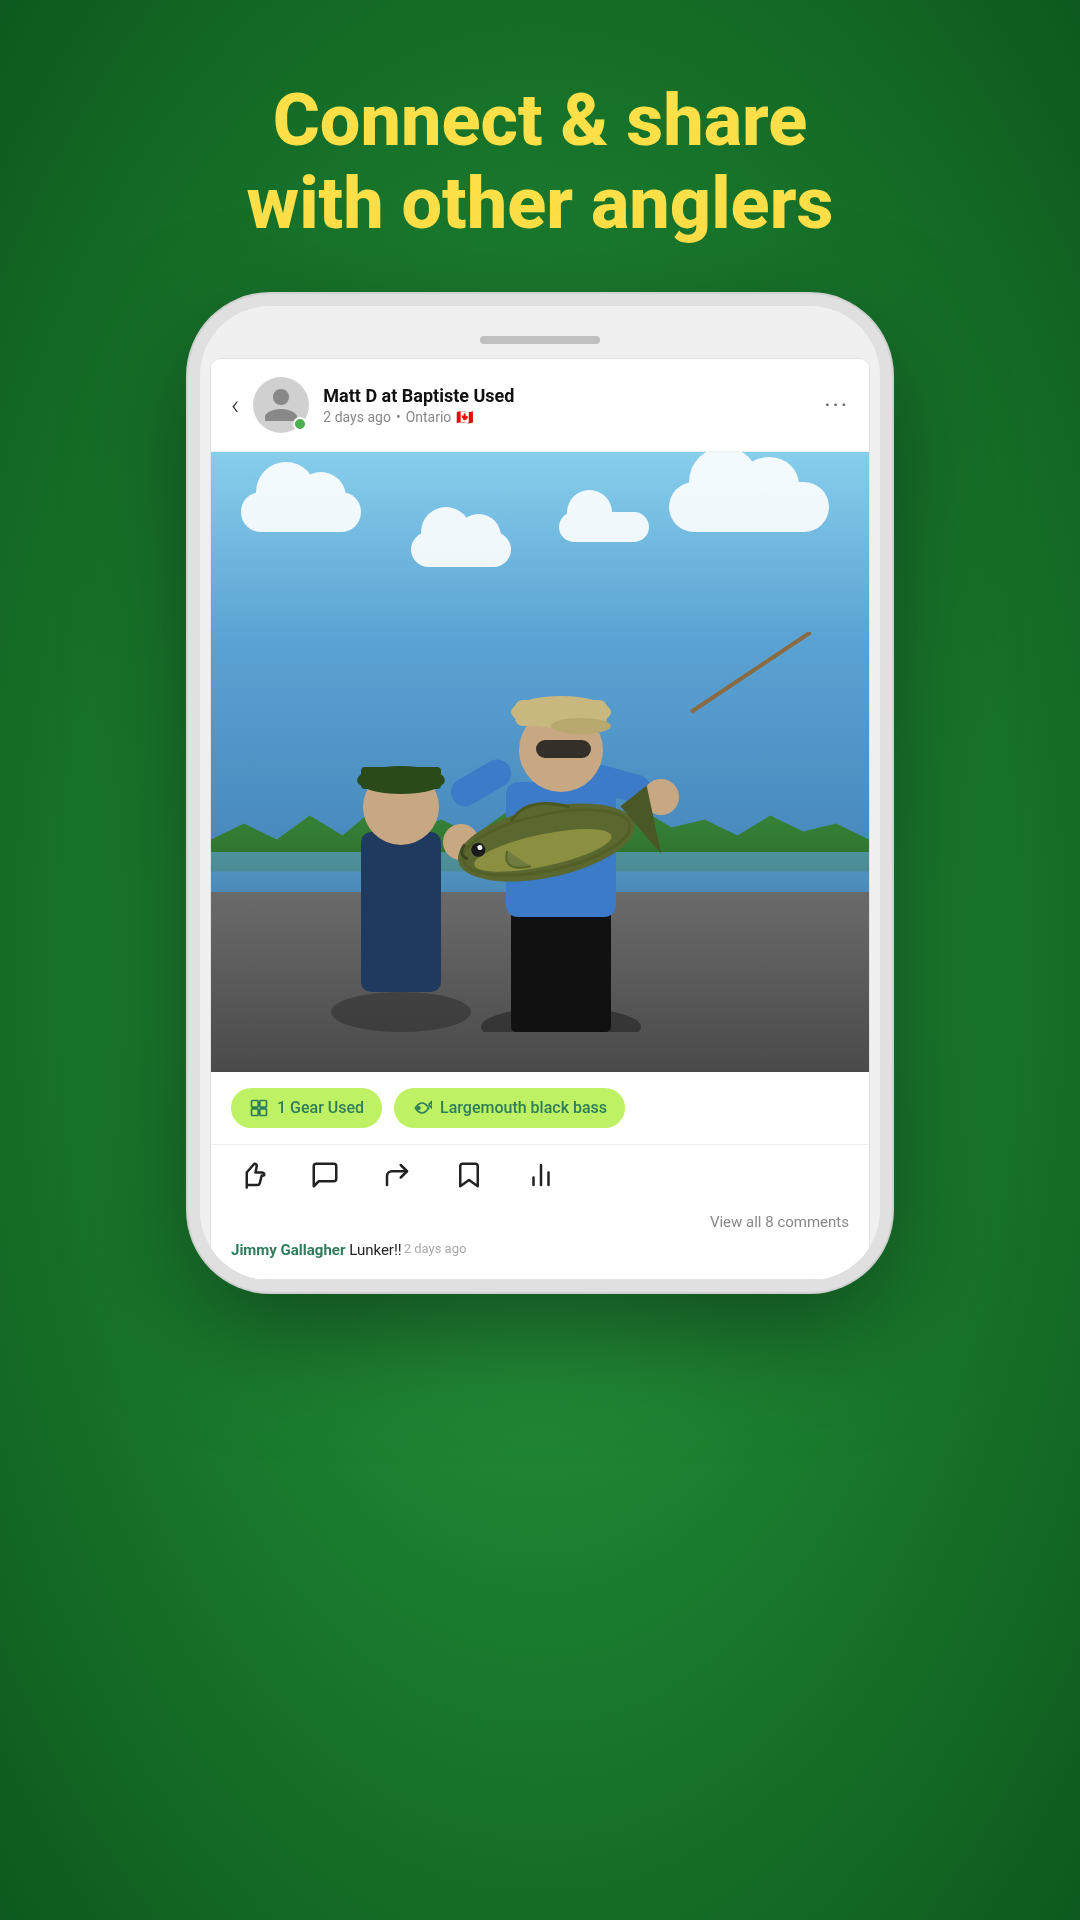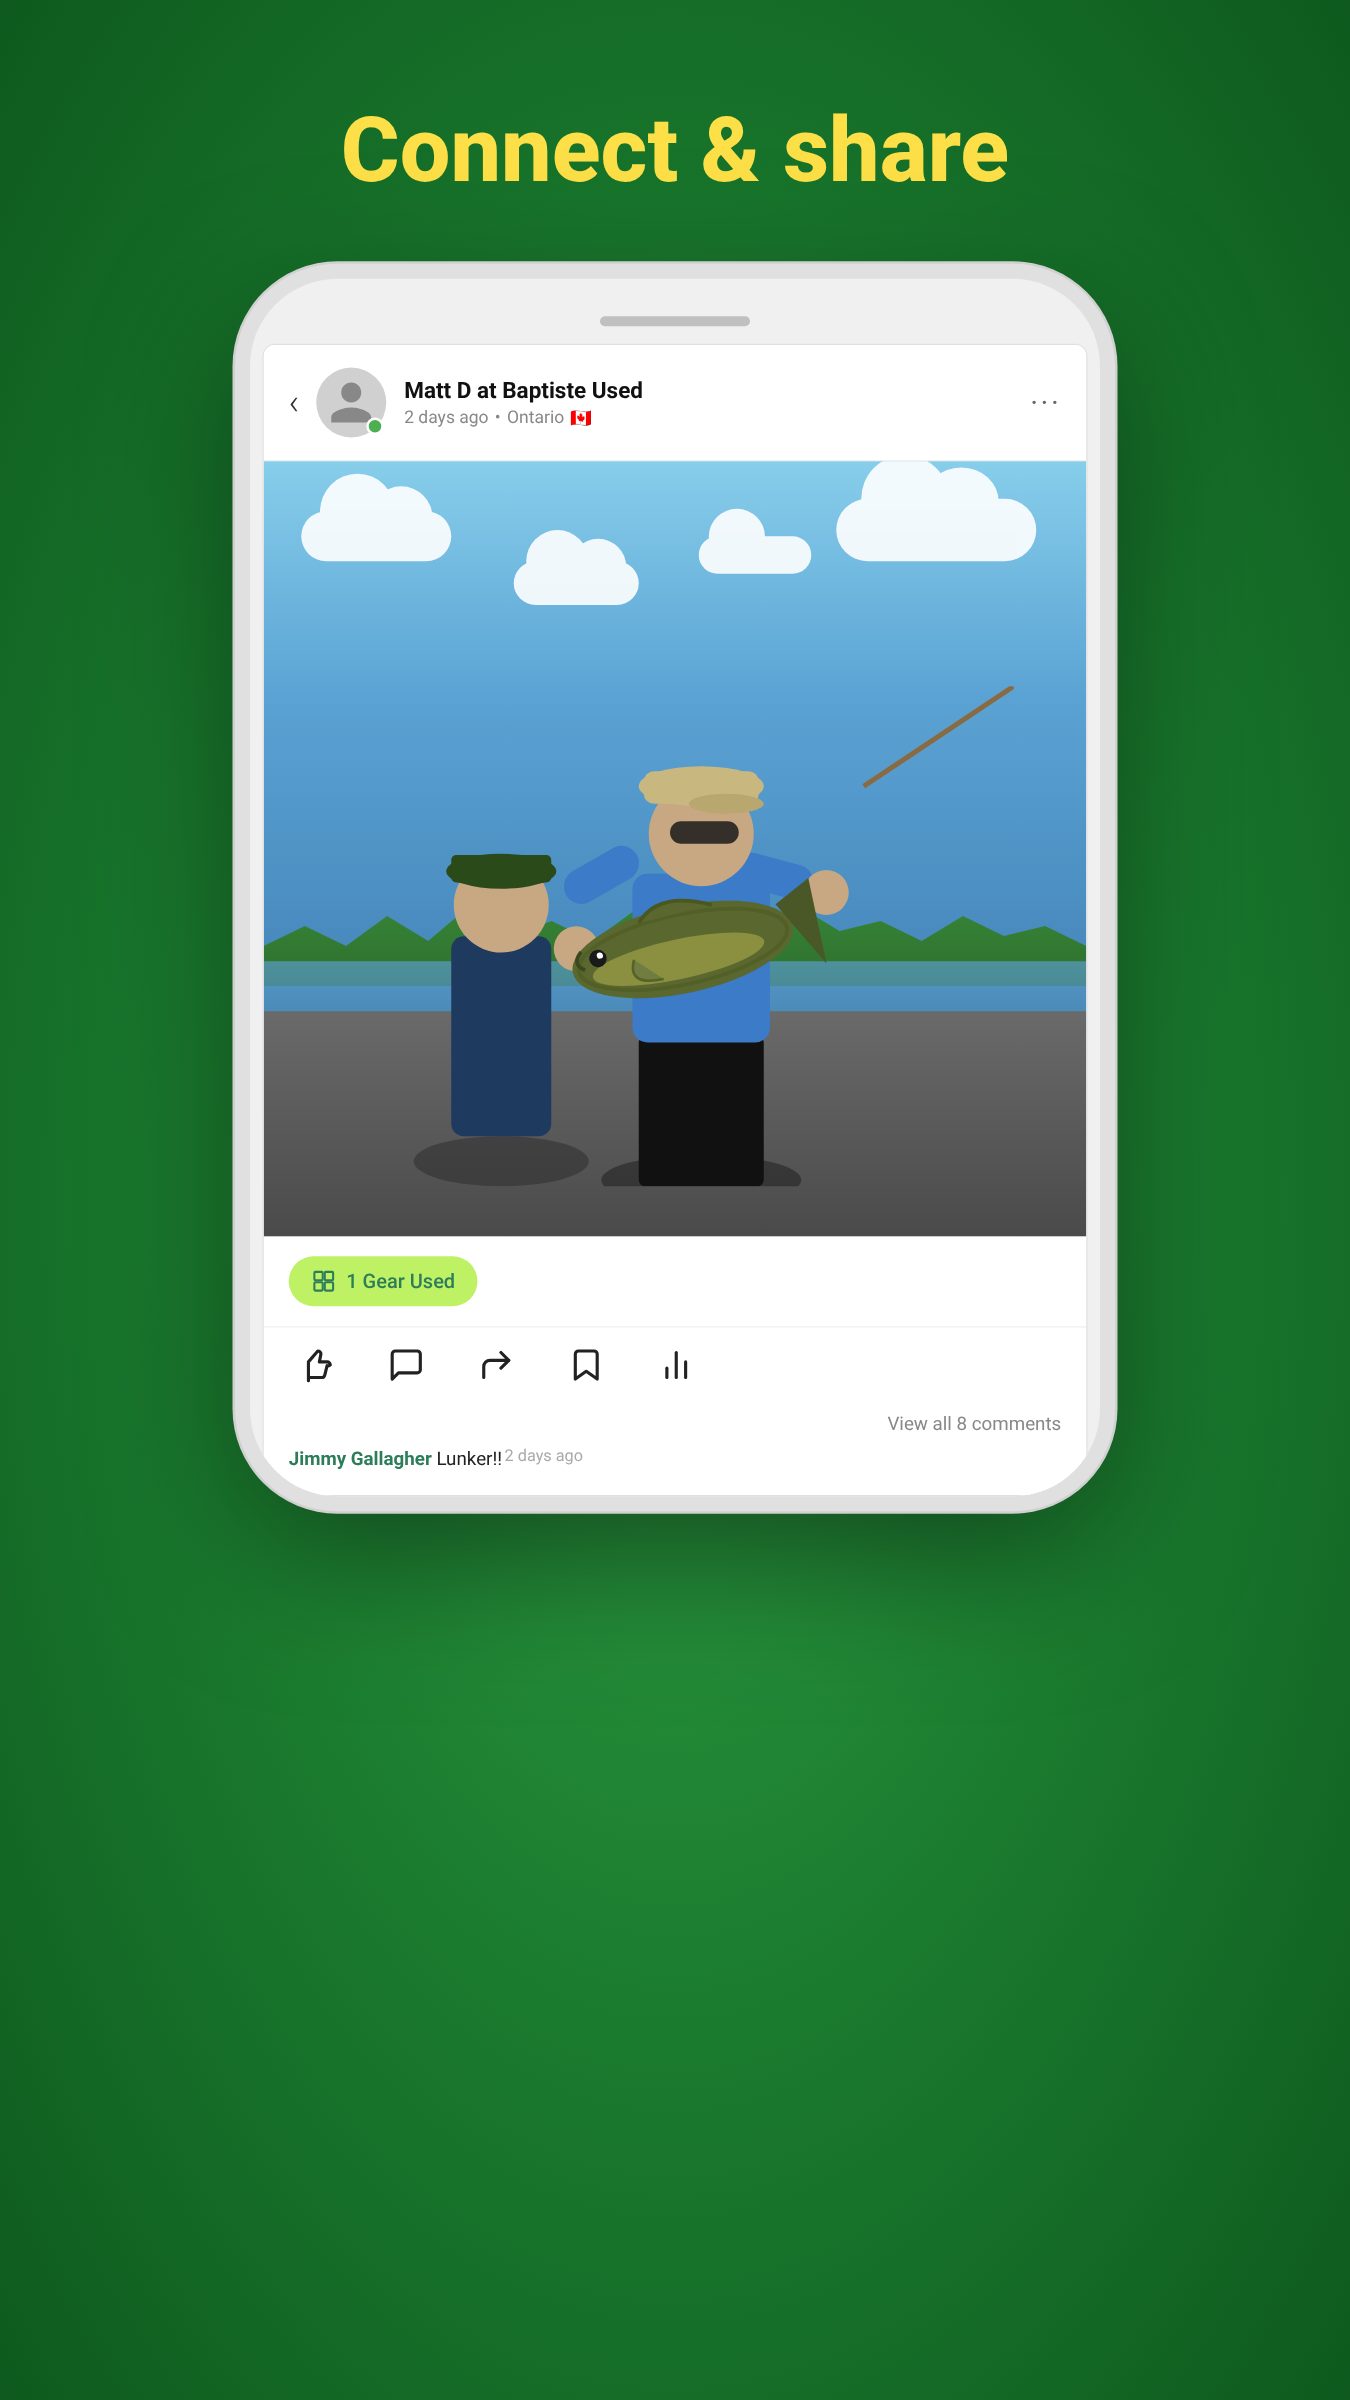--- a/index.html
+++ b/index.html
@@ -314,20 +314,21 @@
       font-size: 13px;
       color: #aaa;
     }
 
   </style>
 </head>
 <body>
 
 <h1 class="headline">
   <span>Connect &amp; share</span><br>
+  <span>with other anglers</span>
 </h1>
 
 <div class="phone-frame">
 
   <div class="phone-notch">
     <div class="phone-notch-bar"></div>
   </div>
 
   <div class="phone-screen">
 
@@ -425,20 +426,28 @@
     <div class="tags-row">
       <div class="tag-pill">
         <svg viewBox="0 0 24 24" fill="none" stroke="#2d7d5a" stroke-width="2">
           <rect x="3" y="3" width="8" height="8" rx="1"></rect>
           <rect x="13" y="3" width="8" height="8" rx="1"></rect>
           <rect x="3" y="13" width="8" height="8" rx="1"></rect>
           <rect x="13" y="13" width="8" height="8" rx="1"></rect>
         </svg>
         <span>1 Gear Used</span>
       </div>
+      <div class="tag-pill">
+        <svg viewBox="0 0 24 24" fill="none" stroke="#2d7d5a" stroke-width="2">
+          <path d="M20 12c0 0-4-6-8-6S4 12 4 12s4 6 8 6 8-6 8-6z"></path>
+          <path d="M20 8 l4-4 0 8 -4-4"></path>
+          <circle cx="8" cy="12" r="1.5" fill="#2d7d5a"></circle>
+        </svg>
+        <span>Largemouth black bass</span>
+      </div>
     </div>
 
     <div class="action-bar">
 
       <div class="action-icon">
         <svg viewBox="0 0 24 24">
           <path d="M7 10v12M21 12a2 2 0 00-2-2h-5l1-5a2 2 0 00-2-2L7 10v10h8.5a2 2 0 001.95-1.55l1.5-6A2 2 0 0021 12z"></path>
         </svg>
       </div>
 

